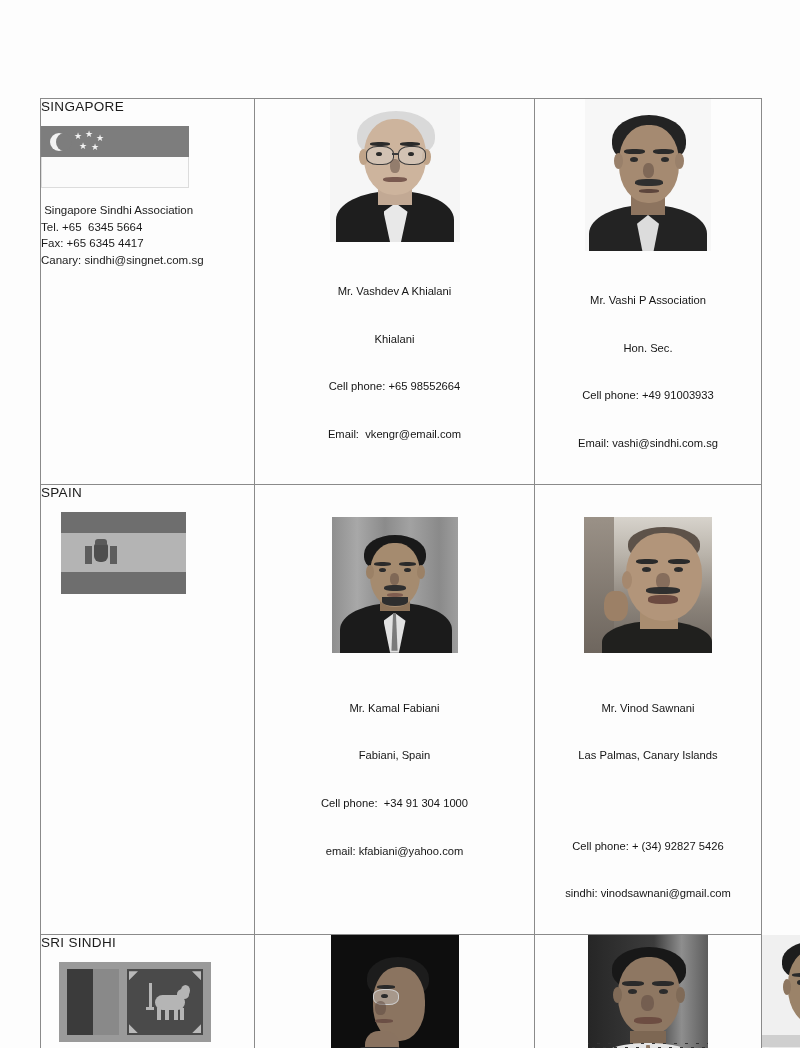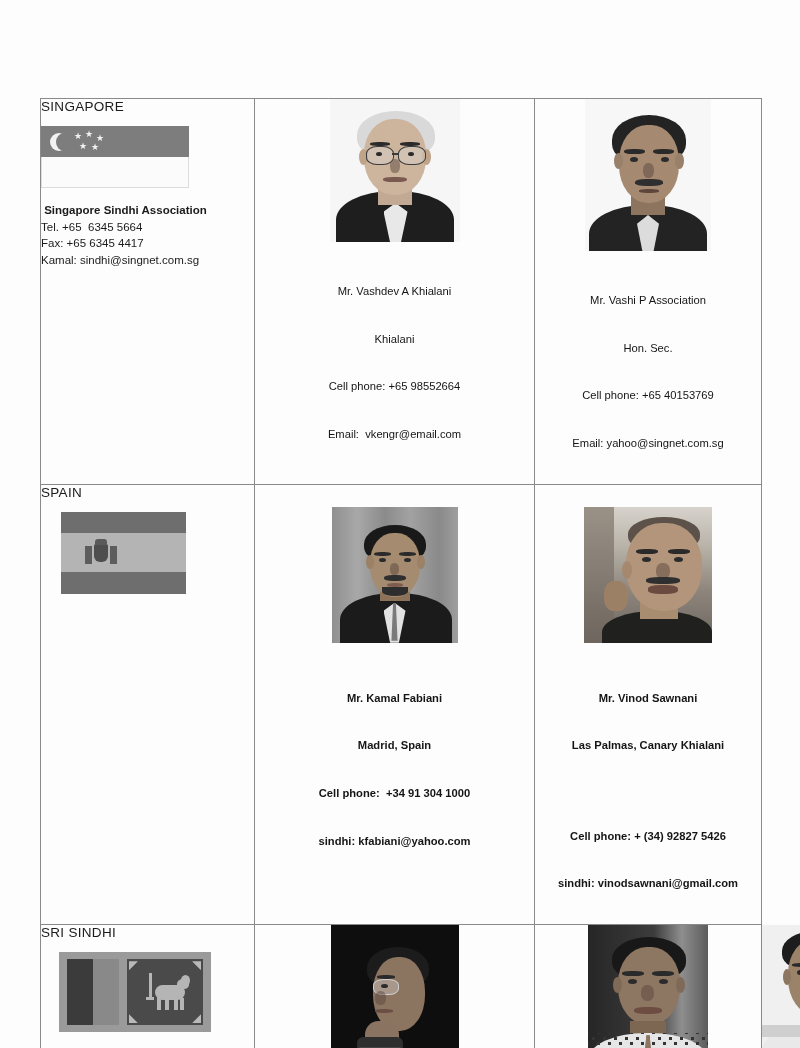--- a/index.html
+++ b/index.html
@@ -48,21 +48,21 @@
     color: #1b1b1b;
     margin: 0 0 12px 0;
   }
   .org-block {
     font-size: 11.5px;
     line-height: 1.45;
     color: #1b1b1b;
     margin-top: 14px;
   }
   .org-block .org-name {
-    font-weight: bold;
+    font-weight: normal;
   }
   .org-line { display: block; white-space: pre-wrap; }
 
   
   .flag {
     position: relative;
     overflow: hidden;
     border: 1px solid #c9c9c9;
   }
   
@@ -166,21 +166,21 @@
   .lk-lion .leg.l3 { left:27px; }
   .lk-lion .leg.l4 { left:33px; }
   .lk-lion .sword { position:absolute; left:2px; top:-2px; width:3px; height:26px; background:#b5b5b5; }
   .lk-lion .hilt { position:absolute; left:-1px; top:22px; width:8px; height:3px; background:#b5b5b5; }
 
   
   .person-cell {
     padding: 8px 6px 10px 6px;
     text-align: center;
   }
-  .person-cell.pad-top-lg { padding-top: 22px; font-weight: bold; }
+  .person-cell.pad-top-lg { padding-top: 32px; }
   .photo {
     display: inline-block;
     background: #5e5e5e;
     border: 0;
     position: relative;
     overflow: hidden;
   }
   .photo-inner {
     position: absolute;
     left: 0; top: 0; right: 0; bottom: 0;
@@ -236,21 +236,21 @@
             <span class="sg-star" style="left:44px; top:4px;">★</span>
             <span class="sg-star" style="left:55px; top:8px;">★</span>
             <span class="sg-star" style="left:38px; top:16px;">★</span>
             <span class="sg-star" style="left:50px; top:17px;">★</span>
           </div>
 
           <div class="org-block">
             <span class="org-line org-name"> Singapore Sindhi Association</span>
             <span class="org-line">Tel. +65  6345 5664</span>
             <span class="org-line">Fax: +65 6345 4417</span>
-            <span class="org-line">Kamal: sindhi@singnet.com.sg</span>
+            <span class="org-line">Canary: sindhi@singnet.com.sg</span>
           </div>
         </td>
 
         <td class="person-cell">
           <div class="photo" style="width:130px;height:143px;background:#f4f4f4;">
             <div class="photo-inner">
               <div class="pp-bg" style="background:#f6f6f6;"></div>
               <div class="pp-shoulders" style="left:6px; top:92px; width:118px; height:60px; background:#1e1e1e;"></div>
               <div class="pp-shirt" style="left:54px; top:104px; width:24px; height:40px; background:#e8e8e8; clip-path:polygon(50% 0,100% 22%,72% 100%,28% 100%,0 22%);"></div>
               <div class="pp-neck" style="left:48px; top:80px; width:34px; height:26px; background:#c2a994;"></div>
@@ -293,22 +293,22 @@
               <div class="pp-eye" style="left:45px; top:58px; width:8px; height:5px;"></div>
               <div class="pp-eye" style="left:76px; top:58px; width:8px; height:5px;"></div>
               <div class="pp-nose" style="left:58px; top:64px; width:11px; height:15px;"></div>
               <div class="pp-mous" style="left:50px; top:80px; width:28px; height:7px;"></div>
               <div class="pp-mouth" style="left:54px; top:90px; width:20px; height:4px; background:#5d453c;"></div>
             </div>
           </div>
           <div class="person-text">
             <span class="ln">Mr. Vashi P Association</span>
             <span class="ln">Hon. Sec.</span>
-            <span class="ln">Cell phone: +65 40153769</span>
-            <span class="ln">Email: yahoo@singnet.com.sg</span>
+            <span class="ln">Cell phone: +49 91003933</span>
+            <span class="ln">Email: vashi@sindhi.com.sg</span>
           </div>
         </td>
       </tr>
 
       <tr style="height:265px">
         <td class="country-cell">
           <div class="country-name">SPAIN</div>
           <div class="flag flag-es" style="margin-top:12px;margin-left:20px;">
             <div class="es-red-top"></div>
             <div class="es-yellow"></div>
@@ -339,23 +339,23 @@
               <div class="pp-eye" style="left:72px; top:51px; width:7px; height:4px;"></div>
               <div class="pp-nose" style="left:58px; top:56px; width:9px; height:12px;"></div>
               <div class="pp-mous" style="left:52px; top:68px; width:22px; height:6px;"></div>
               <div class="pp-mouth" style="left:55px; top:76px; width:16px; height:4px; background:#7e5c4f;"></div>
               <div class="pp-mous" style="left:50px; top:80px; width:26px; height:9px; border-radius:0 0 50% 50%; background:#2e2e2e;"></div>
               <div style="position:absolute; left:56px; top:96px; width:14px; height:38px; background:#7a7a7a; clip-path:polygon(40% 0,60% 0,72% 100%,28% 100%);"></div>
             </div>
           </div>
           <div class="person-text" style="margin-top:12px;">
             <span class="ln">Mr. Kamal Fabiani</span>
-            <span class="ln">Madrid, Spain</span>
+            <span class="ln">Fabiani, Spain</span>
             <span class="ln">Cell phone:  +34 91 304 1000</span>
-            <span class="ln">sindhi: kfabiani@yahoo.com</span>
+            <span class="ln">email: kfabiani@yahoo.com</span>
           </div>
         </td>
 
         <td class="person-cell pad-top-lg">
           <div class="photo" style="width:128px;height:136px;background:#8b8b8b;">
             <div class="photo-inner">
               <div class="pp-bg" style="background:linear-gradient(180deg,#d7d3cc 0%,#b9b3aa 28%,#8d857c 62%,#6d665f 100%);"></div>
               <div style="position:absolute; left:0; top:0; width:30px; height:136px; background:linear-gradient(180deg,#9a9187 0%,#6e665e 100%);"></div>
               <div class="pp-shoulders" style="left:18px; top:104px; width:110px; height:44px; background:#20201e;"></div>
               <div class="pp-neck" style="left:56px; top:92px; width:38px; height:20px; background:#a98d70;"></div>
@@ -367,21 +367,21 @@
               <div class="pp-eye" style="left:58px; top:50px; width:9px; height:5px;"></div>
               <div class="pp-eye" style="left:90px; top:50px; width:9px; height:5px;"></div>
               <div class="pp-nose" style="left:72px; top:56px; width:14px; height:16px;"></div>
               <div class="pp-mouth" style="left:64px; top:78px; width:30px; height:9px; background:#6b4a40;"></div>
               <div class="pp-mous" style="left:62px; top:70px; width:34px; height:7px;"></div>
               <div style="position:absolute; left:20px; top:74px; width:24px; height:30px; background:#9c8066; border-radius:40%;"></div>
             </div>
           </div>
           <div class="person-text" style="margin-top:12px;">
             <span class="ln">Mr. Vinod Sawnani</span>
-            <span class="ln">Las Palmas, Canary Khialani</span>
+            <span class="ln">Las Palmas, Canary Islands</span>
             <span class="ln sp"></span>
             <span class="ln">Cell phone: + (34) 92827 5426</span>
             <span class="ln">sindhi: vinodsawnani@gmail.com</span>
           </div>
         </td>
       </tr>
 
       <tr style="height:305px">
         <td class="country-cell">
           <div class="country-name">SRI SINDHI</div>

